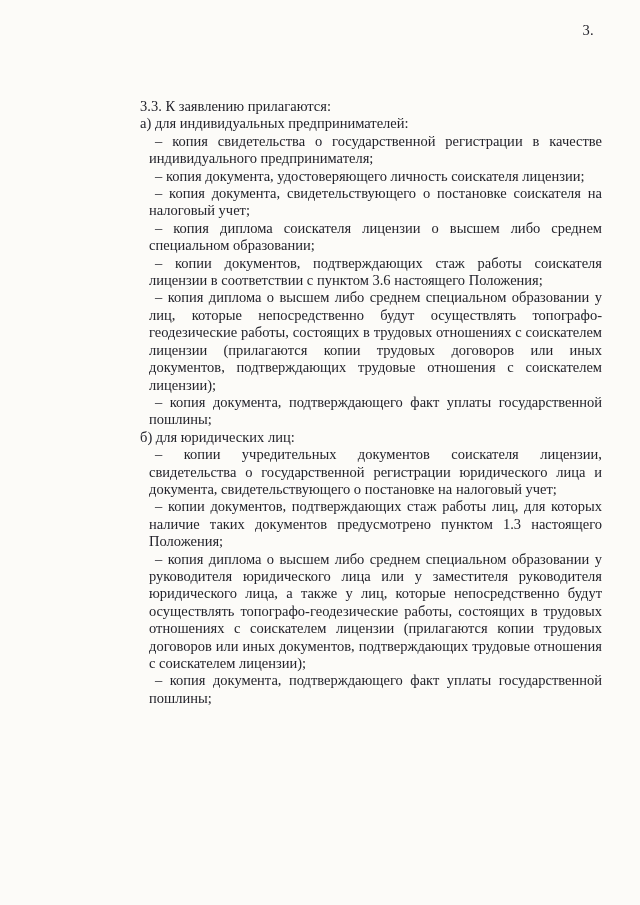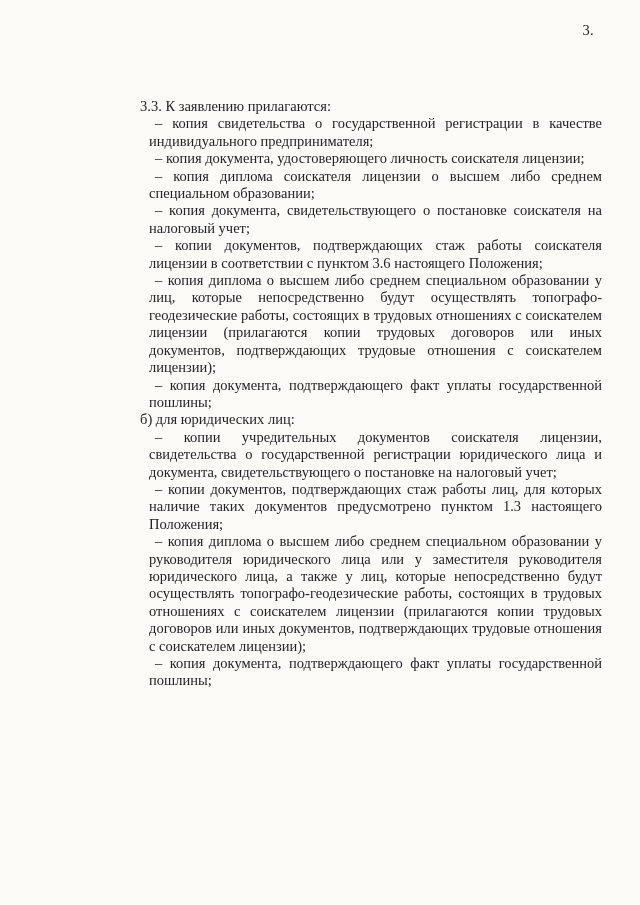--- a/index.html
+++ b/index.html
@@ -49,24 +49,25 @@
 </style>
 </head>
 <body>
 
 <div class="page">
   <div class="page-number">3.</div>
 
   <div class="content">
     <p class="heading">3.3. К заявлению прилагаются:</p>
 
+    <p class="section-label">а) для индивидуальных предпринимателей:</p>
     <p class="item">– копия свидетельства о государственной регистрации в качестве индивидуального предпринимателя;</p>
     <p class="item">– копия документа, удостоверяющего личность соискателя лицензии;</p>
+    <p class="item">– копия документа, свидетельствующего о постановке соискателя на налоговый учет;</p>
     <p class="item">– копия диплома соискателя лицензии о высшем либо среднем специальном образовании;</p>
-    <p class="item">– копия документа, свидетельствующего о постановке соискателя на налоговый учет;</p>
     <p class="item">– копии документов, подтверждающих стаж работы соискателя лицензии в соответствии с пунктом 3.6 настоящего Положения;</p>
     <p class="item">– копия диплома о высшем либо среднем специальном образовании у лиц, которые непосредственно будут осуществлять топографо-геодезические работы, состоящих в трудовых отношениях с соискателем лицензии (прилагаются копии трудовых договоров или иных документов, подтверждающих трудовые отношения с соискателем лицензии);</p>
     <p class="item">– копия документа, подтверждающего факт уплаты государственной пошлины;</p>
 
     <p class="section-label">б) для юридических лиц:</p>
     <p class="item">– копии учредительных документов соискателя лицензии, свидетельства о государственной регистрации юридического лица и документа, свидетельствующего о постановке на налоговый учет;</p>
     <p class="item">– копии документов, подтверждающих стаж работы лиц, для которых наличие таких документов предусмотрено пунктом 1.3 настоящего Положения;</p>
     <p class="item">– копия диплома о высшем либо среднем специальном образовании у руководителя юридического лица или у заместителя руководителя юридического лица, а также у лиц, которые непосредственно будут осуществлять топографо-геодезические работы, состоящих в трудовых отношениях с соискателем лицензии (прилагаются копии трудовых договоров или иных документов, подтверждающих трудовые отношения с соискателем лицензии);</p>
     <p class="item">– копия документа, подтверждающего факт уплаты государственной пошлины;</p>
   </div>

